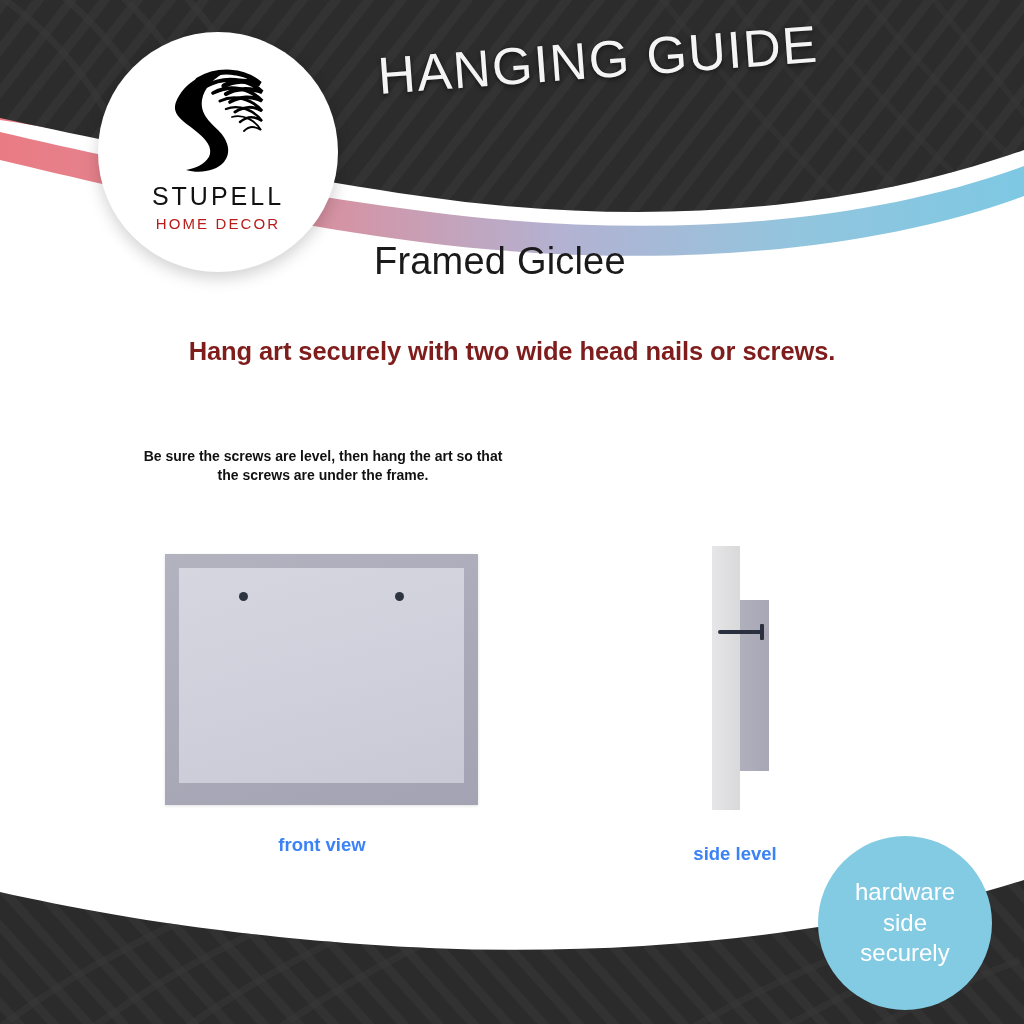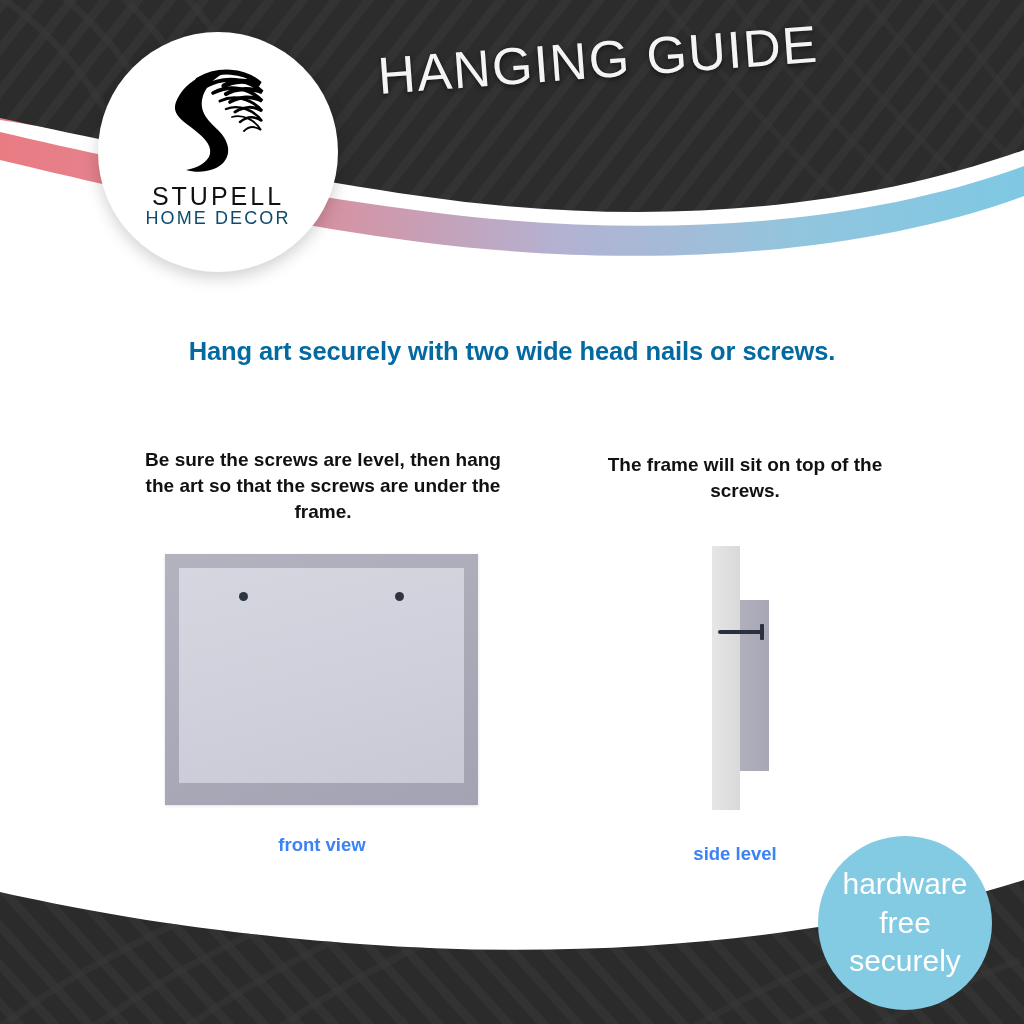--- a/index.html
+++ b/index.html
@@ -55,24 +55,24 @@
     font-family: "Liberation Sans", sans-serif;
     font-size: 25px;
     letter-spacing: 3.0px;
     color: #111111;
     margin-top: 4px;
     font-weight: 400;
     line-height: 1;
   }
   .logo-sub {
     font-family: "Liberation Sans", sans-serif;
-    font-size: 18px;
+    font-size: 15px;
     letter-spacing: 2.1px;
-    color: #0c4a6e;
-    margin-top: 0;
+    color: #b91c1c;
+    margin-top: 7px;
     font-weight: 400;
     line-height: 1;
   }
 
   
   .header-title {
     position: absolute;
     left: 378px;
     top: 46px;
     font-family: "Liberation Sans", sans-serif;
@@ -102,29 +102,29 @@
   
   .main-instruction {
     position: absolute;
     left: 0;
     top: 337px;
     width: 1024px;
     text-align: center;
     font-family: "Liberation Sans", sans-serif;
     font-size: 25.5px;
     font-weight: 700;
-    color: #0369a1;
+    color: #7f1d1d;
     letter-spacing: -0.1px;
   }
 
   
   .caption {
     position: absolute;
     font-family: "Liberation Sans", sans-serif;
-    font-size: 19px;
+    font-size: 14px;
     font-weight: 700;
     color: #111111;
     line-height: 1.38;
     text-align: center;
   }
   .caption-left  { left: 140px; top: 447px; width: 366px; }
   .caption-right { left: 590px; top: 452px; width: 310px; }
 
   
   .front-view {
@@ -218,21 +218,21 @@
     width: 174px;
     height: 174px;
     border-radius: 50%;
     background: #83cbe3;
     display: flex;
     flex-direction: column;
     align-items: center;
     justify-content: center;
     color: #ffffff;
     font-family: "Liberation Sans", sans-serif;
-    font-size: 30px;
+    font-size: 24px;
     line-height: 1.28;
     font-weight: 400;
     text-align: center;
   }
 </style>
 </head>
 <body>
 
 <div id="page">
 
@@ -321,43 +321,43 @@
         <path d="M 64,51 C 77,46 92,52 100,63 C 93,58 85,58 78,64" stroke-width="2.4"></path>
         <path d="M 70,59 C 81,56 93,62 99,72 C 93,68 87,68 82,73" stroke-width="1.8"></path>
       </g>
     </svg>
     <div class="logo-name">STUPELL</div>
     <div class="logo-sub">HOME DECOR</div>
   </div>
 
   <div class="header-title">HANGING GUIDE</div>
 
+  <div class="product-subtitle">Framed Giclee</div>
 
   <div class="main-instruction">Hang art securely with two wide head nails or screws.</div>
 
   <div class="caption caption-left">Be sure the screws are level, then hang the art so that the screws are under the frame.</div>
 
-  <div class="caption caption-right">The frame will sit on top of the screws.</div>
 
   <div class="front-view">
     <div class="front-view-mat">
       <span class="screw-dot screw-dot-left"></span>
       <span class="screw-dot screw-dot-right"></span>
     </div>
   </div>
 
   <div class="side-view">
     <div class="side-wall"></div>
     <div class="side-frame"></div>
     <div class="side-nail"></div>
     <div class="side-nail-head"></div>
   </div>
 
   <div class="view-label view-label-front">front view</div>
   <div class="view-label view-label-side">side level</div>
 
   <div class="hardware-badge">
     <div>hardware</div>
-    <div>free</div>
+    <div>side</div>
     <div>securely</div>
   </div>
 
 </div>
 
 </body></html>

